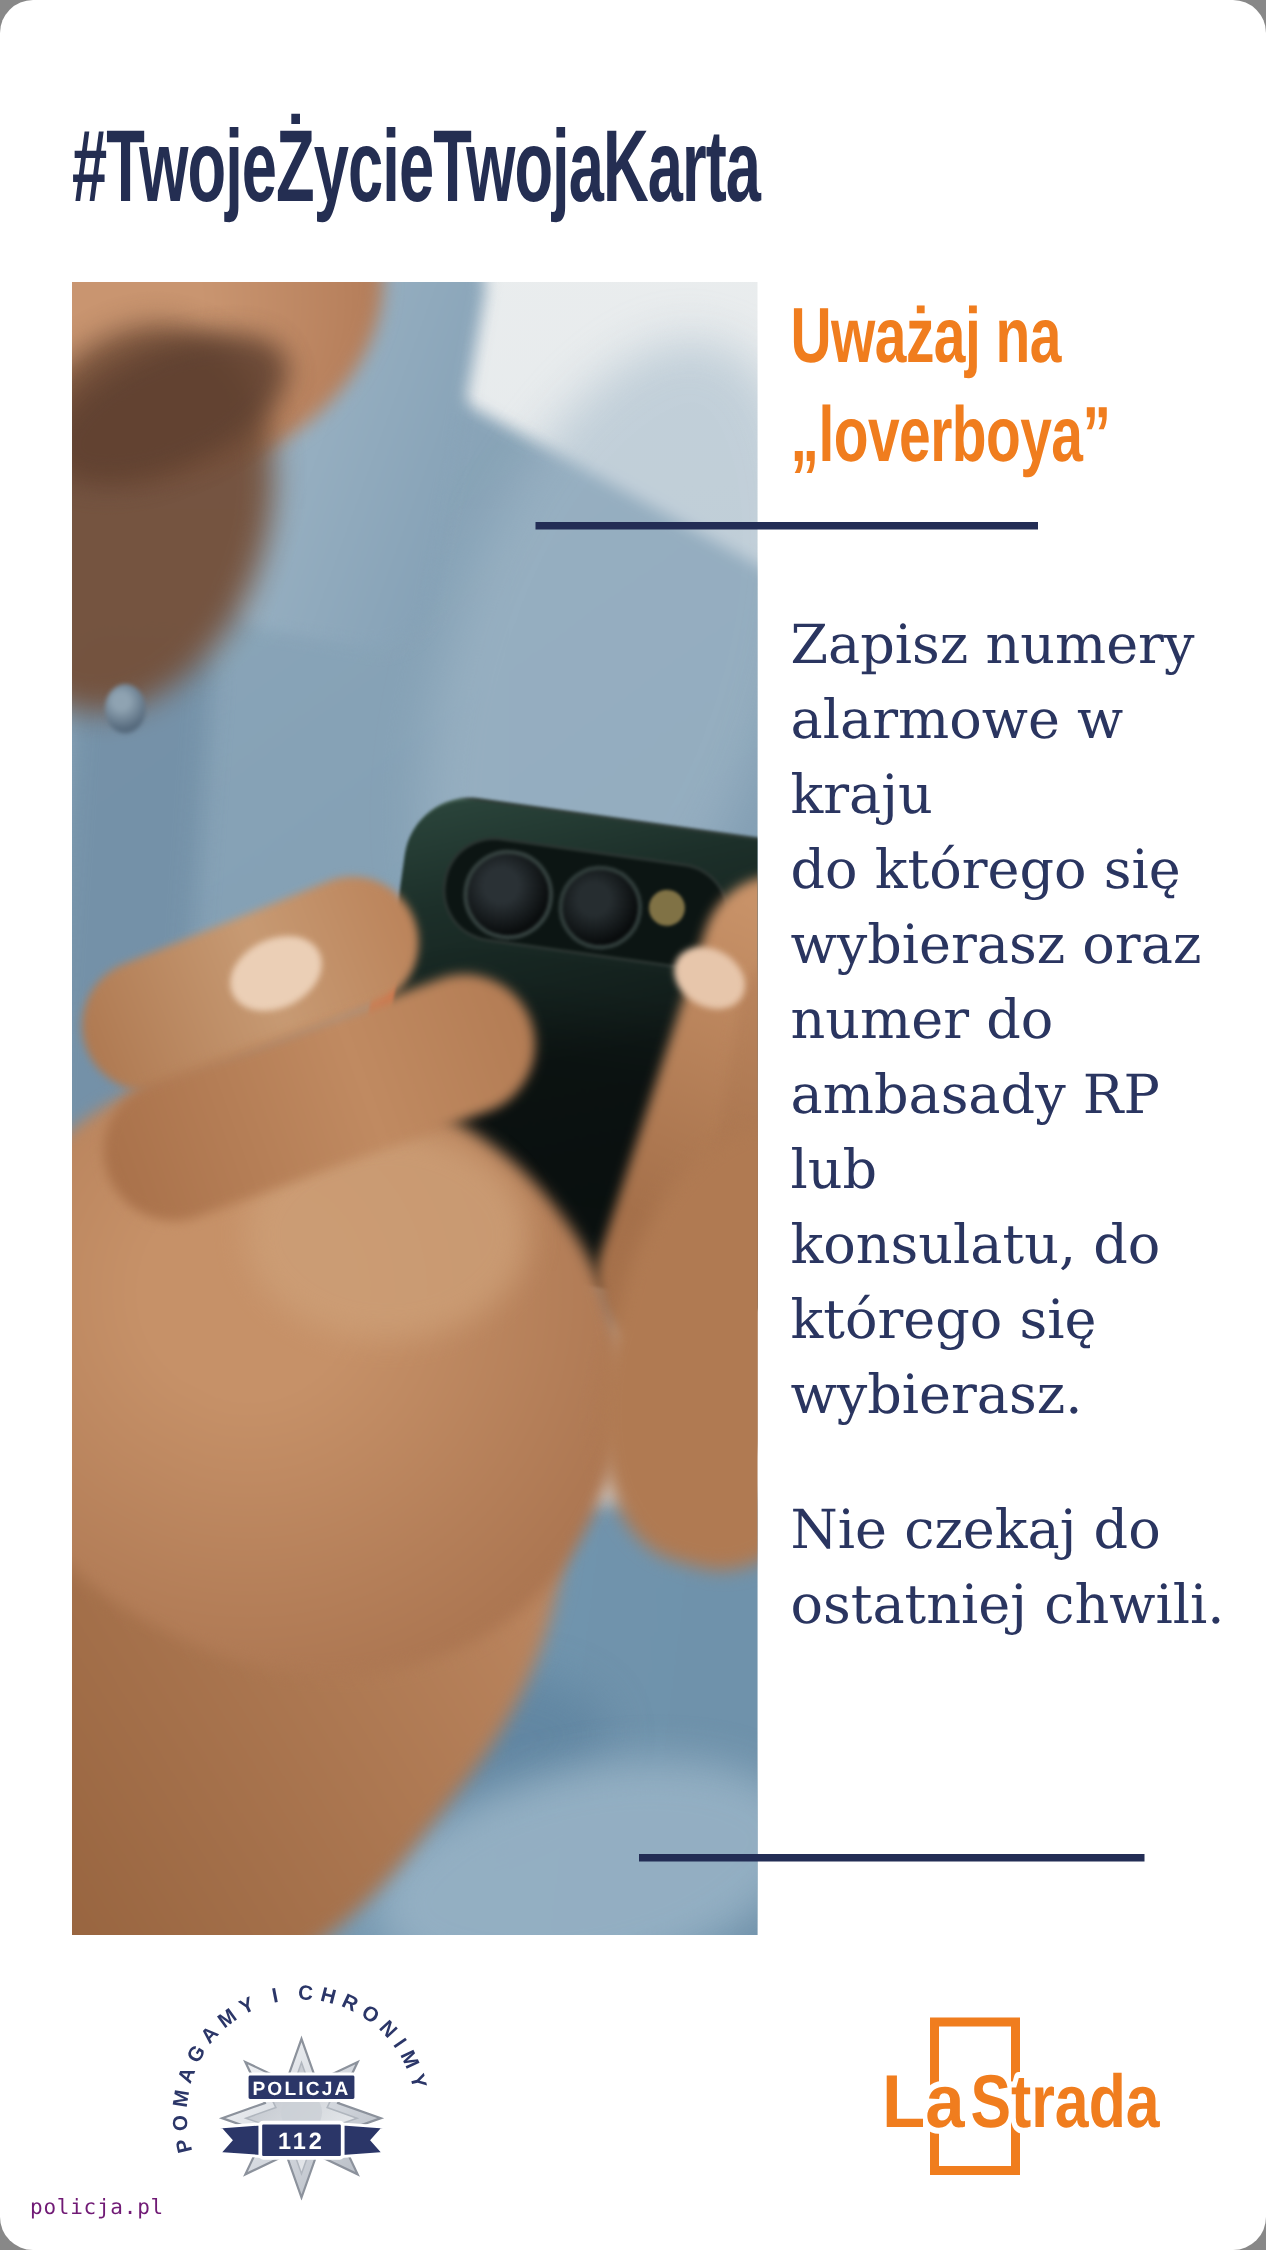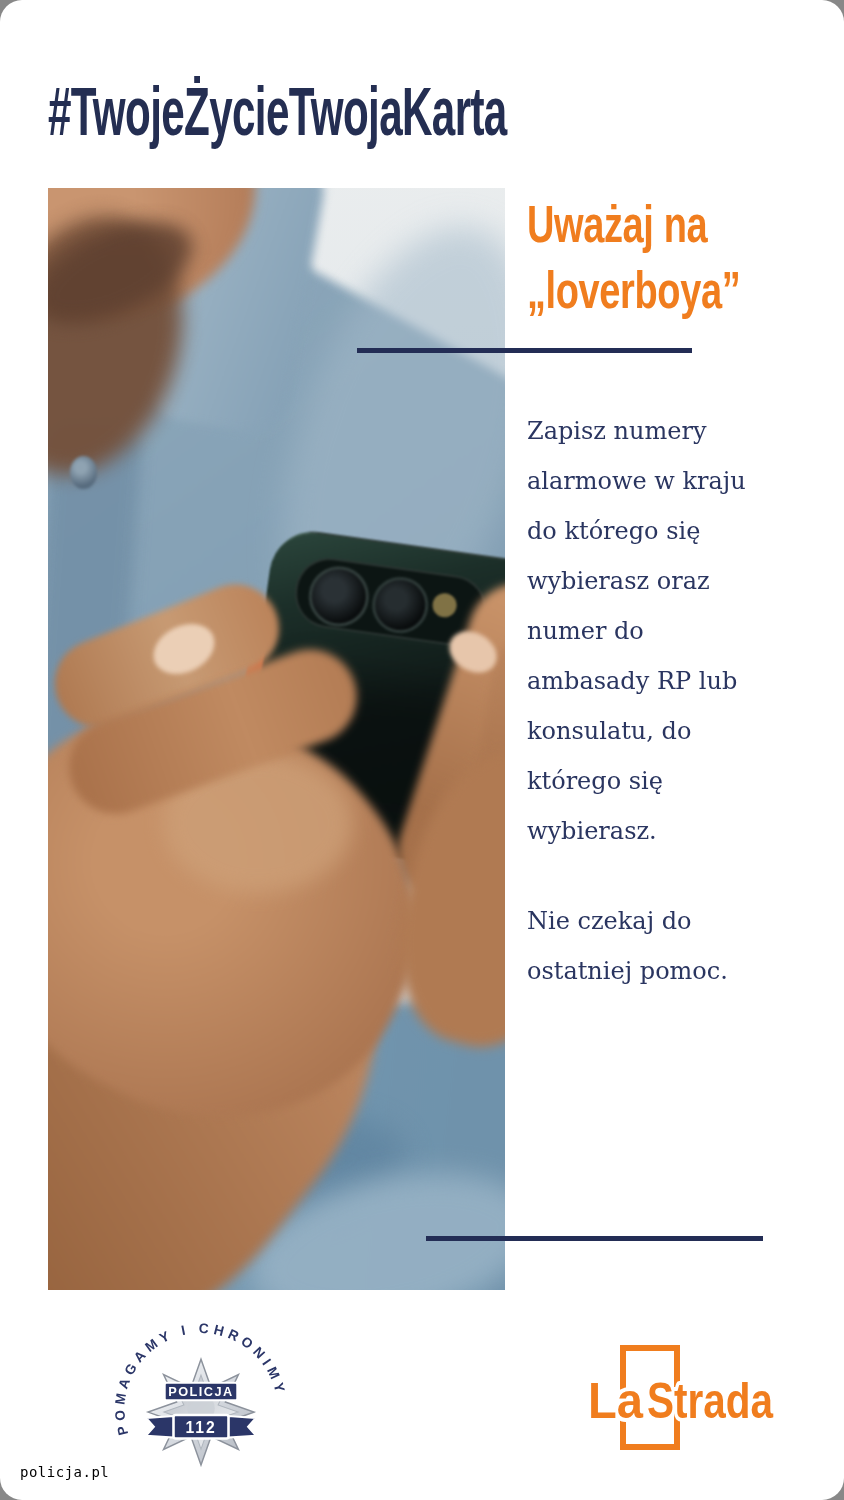--- a/index.html
+++ b/index.html
@@ -10,21 +10,21 @@
   .hashtag{position:absolute;left:48px;top:72px;margin:0;
     font:bold 68px/1.15 "Liberation Sans",sans-serif;color:#242E52;
     transform:scaleX(0.62);transform-origin:left top;white-space:nowrap;letter-spacing:-1px;}
 
   
   .heading{position:absolute;left:527px;top:191px;margin:0;
     font:bold 52px/66px "Liberation Sans",sans-serif;color:#F07D1E;
     transform:scaleX(0.73);transform-origin:left top;white-space:pre-line;letter-spacing:-0.5px;}
   .bodycol{position:absolute;left:527px;top:406px;width:300px;
     font-family:"DejaVu Serif","Liberation Serif",serif;color:#2A3560;}
-  .bodycol p{margin:0 0 40px 0;font-size:24px;line-height:50px;white-space:pre-line;}
+  .bodycol p{margin:0 0 40px 0;font-size:36px;line-height:50px;white-space:pre-line;}
 
   .rule{position:absolute;height:5px;background:#232D55;z-index:20;}
   .rule-top{left:357px;top:348px;width:335px;}
   .rule-bottom{left:426px;top:1236px;width:337px;}
 
   
   .photo{position:absolute;left:48px;top:188px;width:457px;height:1102px;overflow:hidden;
     background:linear-gradient(175deg,#EAEDEE 0%,#E2E7EA 30%,#D9E0E5 100%);}
   .photo div{position:absolute;}
   .ph-shirt-main{left:-100px;top:-120px;width:800px;height:950px;border-radius:60px;
@@ -98,21 +98,21 @@
   .police-arc{font-family:"Liberation Sans",sans-serif;font-weight:bold;font-size:14px;
     letter-spacing:4.5px;fill:#2B3668;}
   .police-banner-text{font-family:"Liberation Sans",sans-serif;font-weight:bold;font-size:13px;
     letter-spacing:1.5px;fill:#FFFFFF;}
   .police-ribbon-text{font-family:"Liberation Sans",sans-serif;font-weight:bold;font-size:16px;
     letter-spacing:2px;fill:#FFFFFF;}
   .lastrada-svg{position:absolute;left:586px;top:1332px;z-index:15;}
   .lastrada-text{font-family:"Liberation Sans",sans-serif;font-weight:bold;font-size:50px;
     fill:#F07D1E;stroke:#FFFFFF;stroke-width:8px;paint-order:stroke;stroke-linejoin:round;}
   .watermark{position:absolute;left:20px;top:1464px;
-    font:14px "DejaVu Sans Mono",monospace;color:#000000;letter-spacing:.5px;z-index:15;}
+    font:14px "DejaVu Sans Mono",monospace;color:#701a75;letter-spacing:.5px;z-index:15;}
 </style>
 </head>
 <body>
 
 <div class="page">
 
   <h1 class="hashtag">#TwojeŻycieTwojaKarta</h1>
 
   <div class="photo">
     <div class="ph-shirt-main"></div>
@@ -157,21 +157,21 @@
     <p>Zapisz numery
 alarmowe w kraju
 do którego się
 wybierasz oraz
 numer do
 ambasady RP lub
 konsulatu, do
 którego się
 wybierasz.</p>
     <p>Nie czekaj do
-ostatniej pomoc.</p>
+ostatniej chwili.</p>
   </div>
 
   <div class="rule rule-bottom"></div>
 
   <svg class="police-svg" width="196" height="149" viewBox="0 0 200 152">
     <defs>
       <linearGradient id="silver" x1="0" y1="0" x2="1" y2="1">
         <stop offset="0" stop-color="#FAFBFC"></stop>
           <stop offset="0.5" stop-color="#D6DAE0"></stop>
           <stop offset="1" stop-color="#AEB4BD"></stop>

